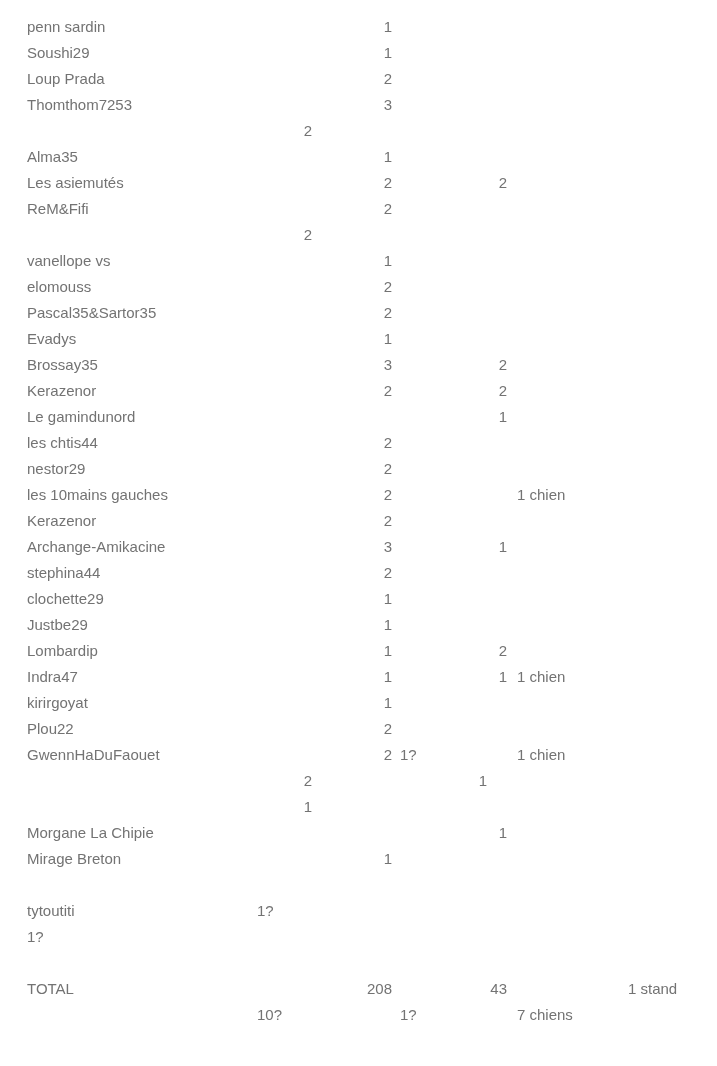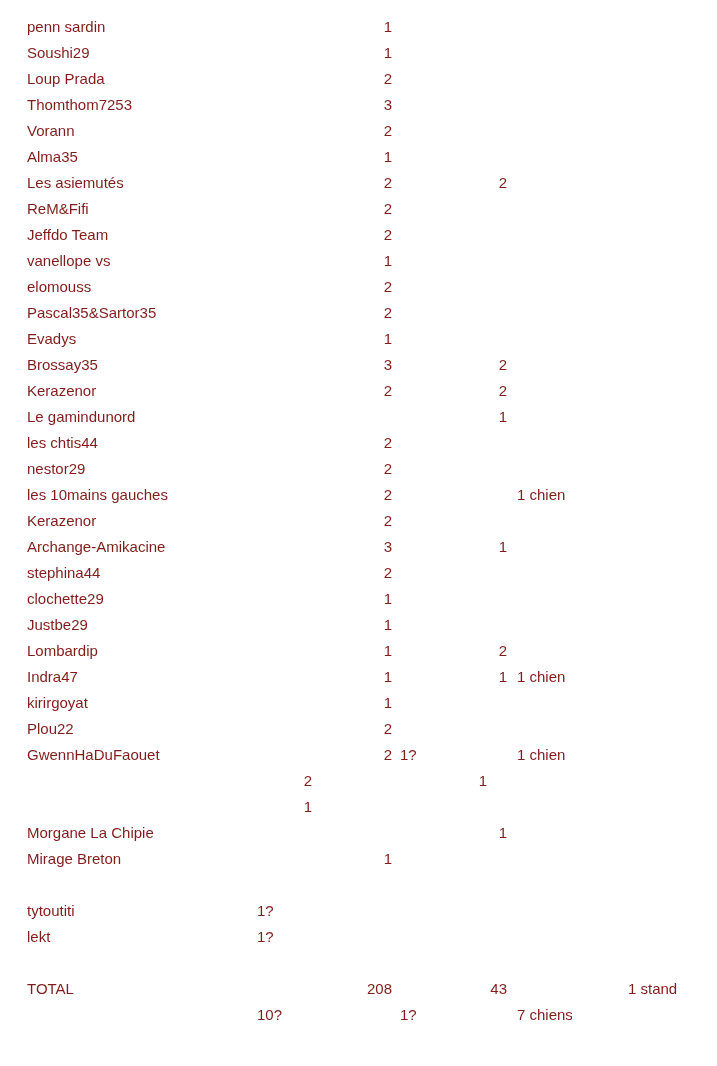--- a/index.html
+++ b/index.html
@@ -8,21 +8,21 @@
     background: #ffffff;
   }
   .page {
     position: relative;
     width: 717px;
     height: 1066px;
     background: #ffffff;
     overflow: hidden;
     font-family: "Liberation Sans", "DejaVu Sans", sans-serif;
     font-size: 15px;
-    color: #7f1d1d;
+    color: #737373;
     box-sizing: border-box;
     padding-top: 14px;
   }
   .row {
     display: grid;
     grid-template-columns: 230px 55px 80px 95px 20px 121px 89px;
     padding-left: 27px;
     height: 26px;
     line-height: 26px;
     box-sizing: border-box;
@@ -70,21 +70,20 @@
       <div class="row">
     <div class="cell a">Thomthom7253</div>
     <div class="cell b"></div>
     <div class="cell c num">3</div>
     <div class="cell d"></div>
     <div class="cell e num"></div>
     <div class="cell f"></div>
     <div class="cell g"></div>
   </div>
       <div class="row">
-    <div class="cell a">Vorann</div>
     <div class="cell b"></div>
     <div class="cell c num">2</div>
     <div class="cell d"></div>
     <div class="cell e num"></div>
     <div class="cell f"></div>
     <div class="cell g"></div>
   </div>
       <div class="row">
     <div class="cell a">Alma35</div>
     <div class="cell b"></div>
@@ -106,21 +105,20 @@
       <div class="row">
     <div class="cell a">ReM&amp;Fifi</div>
     <div class="cell b"></div>
     <div class="cell c num">2</div>
     <div class="cell d"></div>
     <div class="cell e num"></div>
     <div class="cell f"></div>
     <div class="cell g"></div>
   </div>
       <div class="row">
-    <div class="cell a">Jeffdo Team</div>
     <div class="cell b"></div>
     <div class="cell c num">2</div>
     <div class="cell d"></div>
     <div class="cell e num"></div>
     <div class="cell f"></div>
     <div class="cell g"></div>
   </div>
       <div class="row">
     <div class="cell a">vanellope vs</div>
     <div class="cell b"></div>
@@ -347,21 +345,20 @@
       <div class="row">
     <div class="cell a">tytoutiti</div>
     <div class="cell b">1?</div>
     <div class="cell c num"></div>
     <div class="cell d"></div>
     <div class="cell e num"></div>
     <div class="cell f"></div>
     <div class="cell g"></div>
   </div>
       <div class="row">
-    <div class="cell a">lekt</div>
     <div class="cell b">1?</div>
     <div class="cell c num"></div>
     <div class="cell d"></div>
     <div class="cell e num"></div>
     <div class="cell f"></div>
     <div class="cell g"></div>
   </div>
       <div class="row">
     <div class="cell a"></div>
     <div class="cell b"></div>

